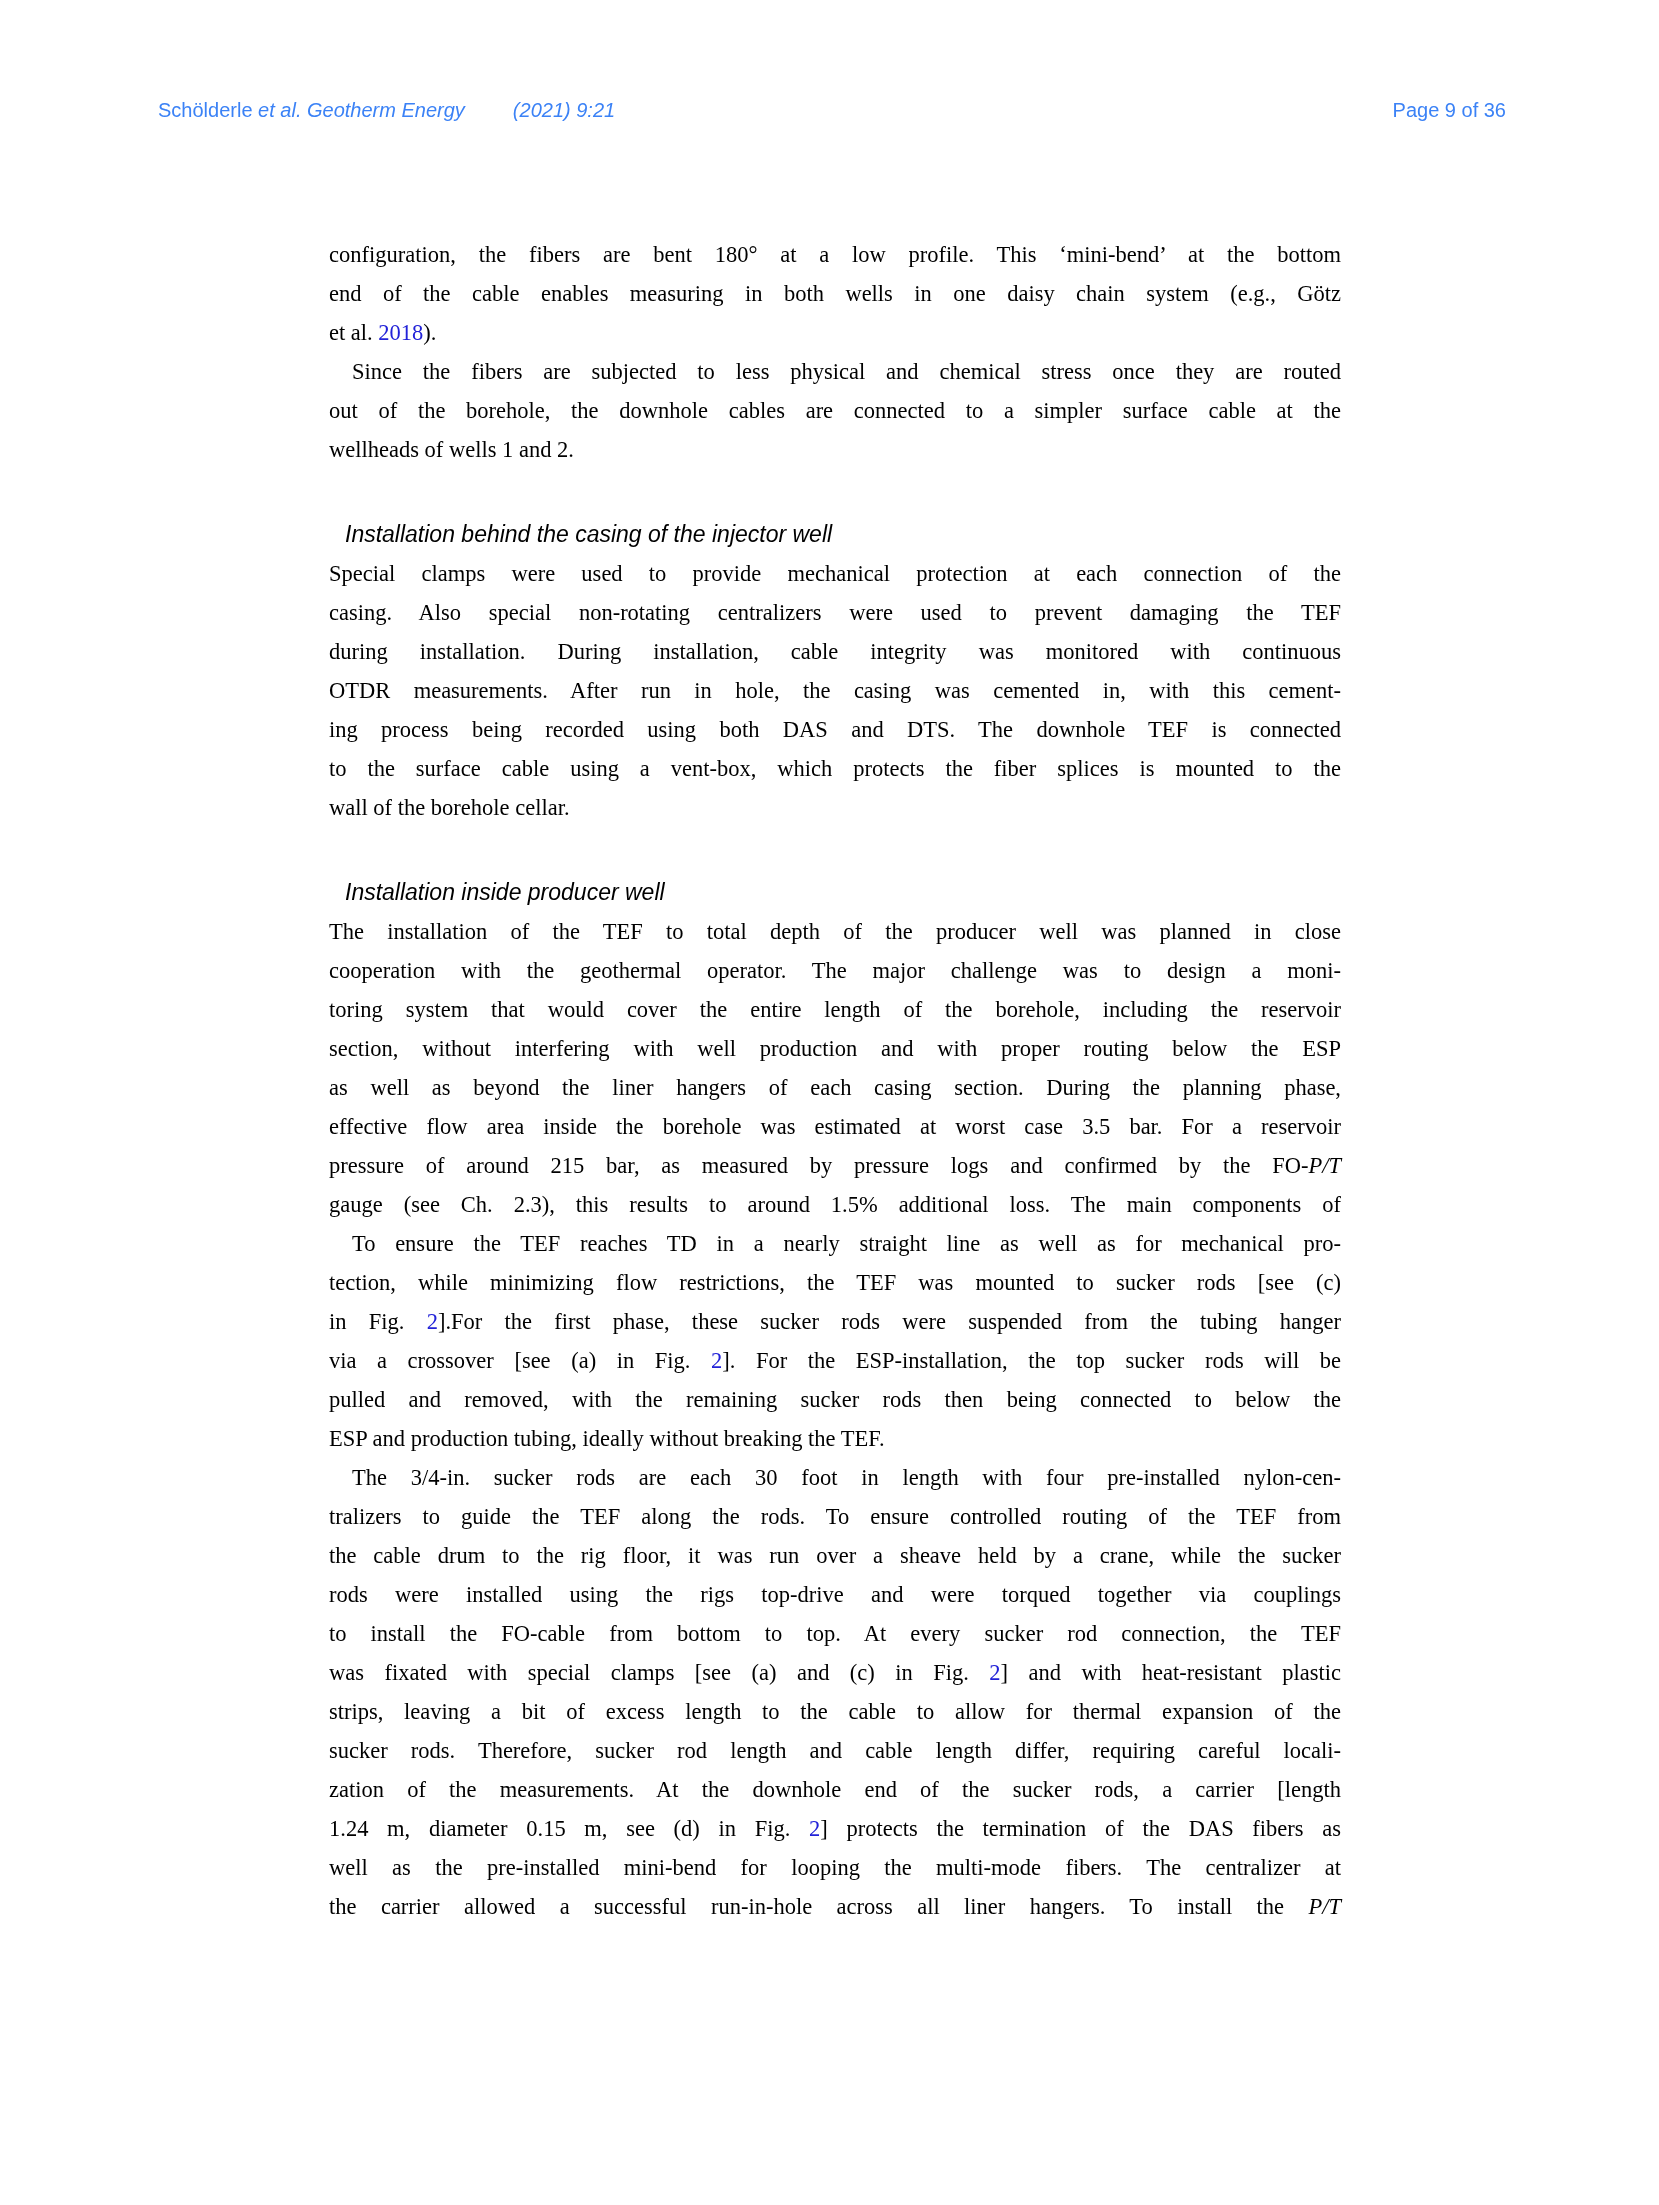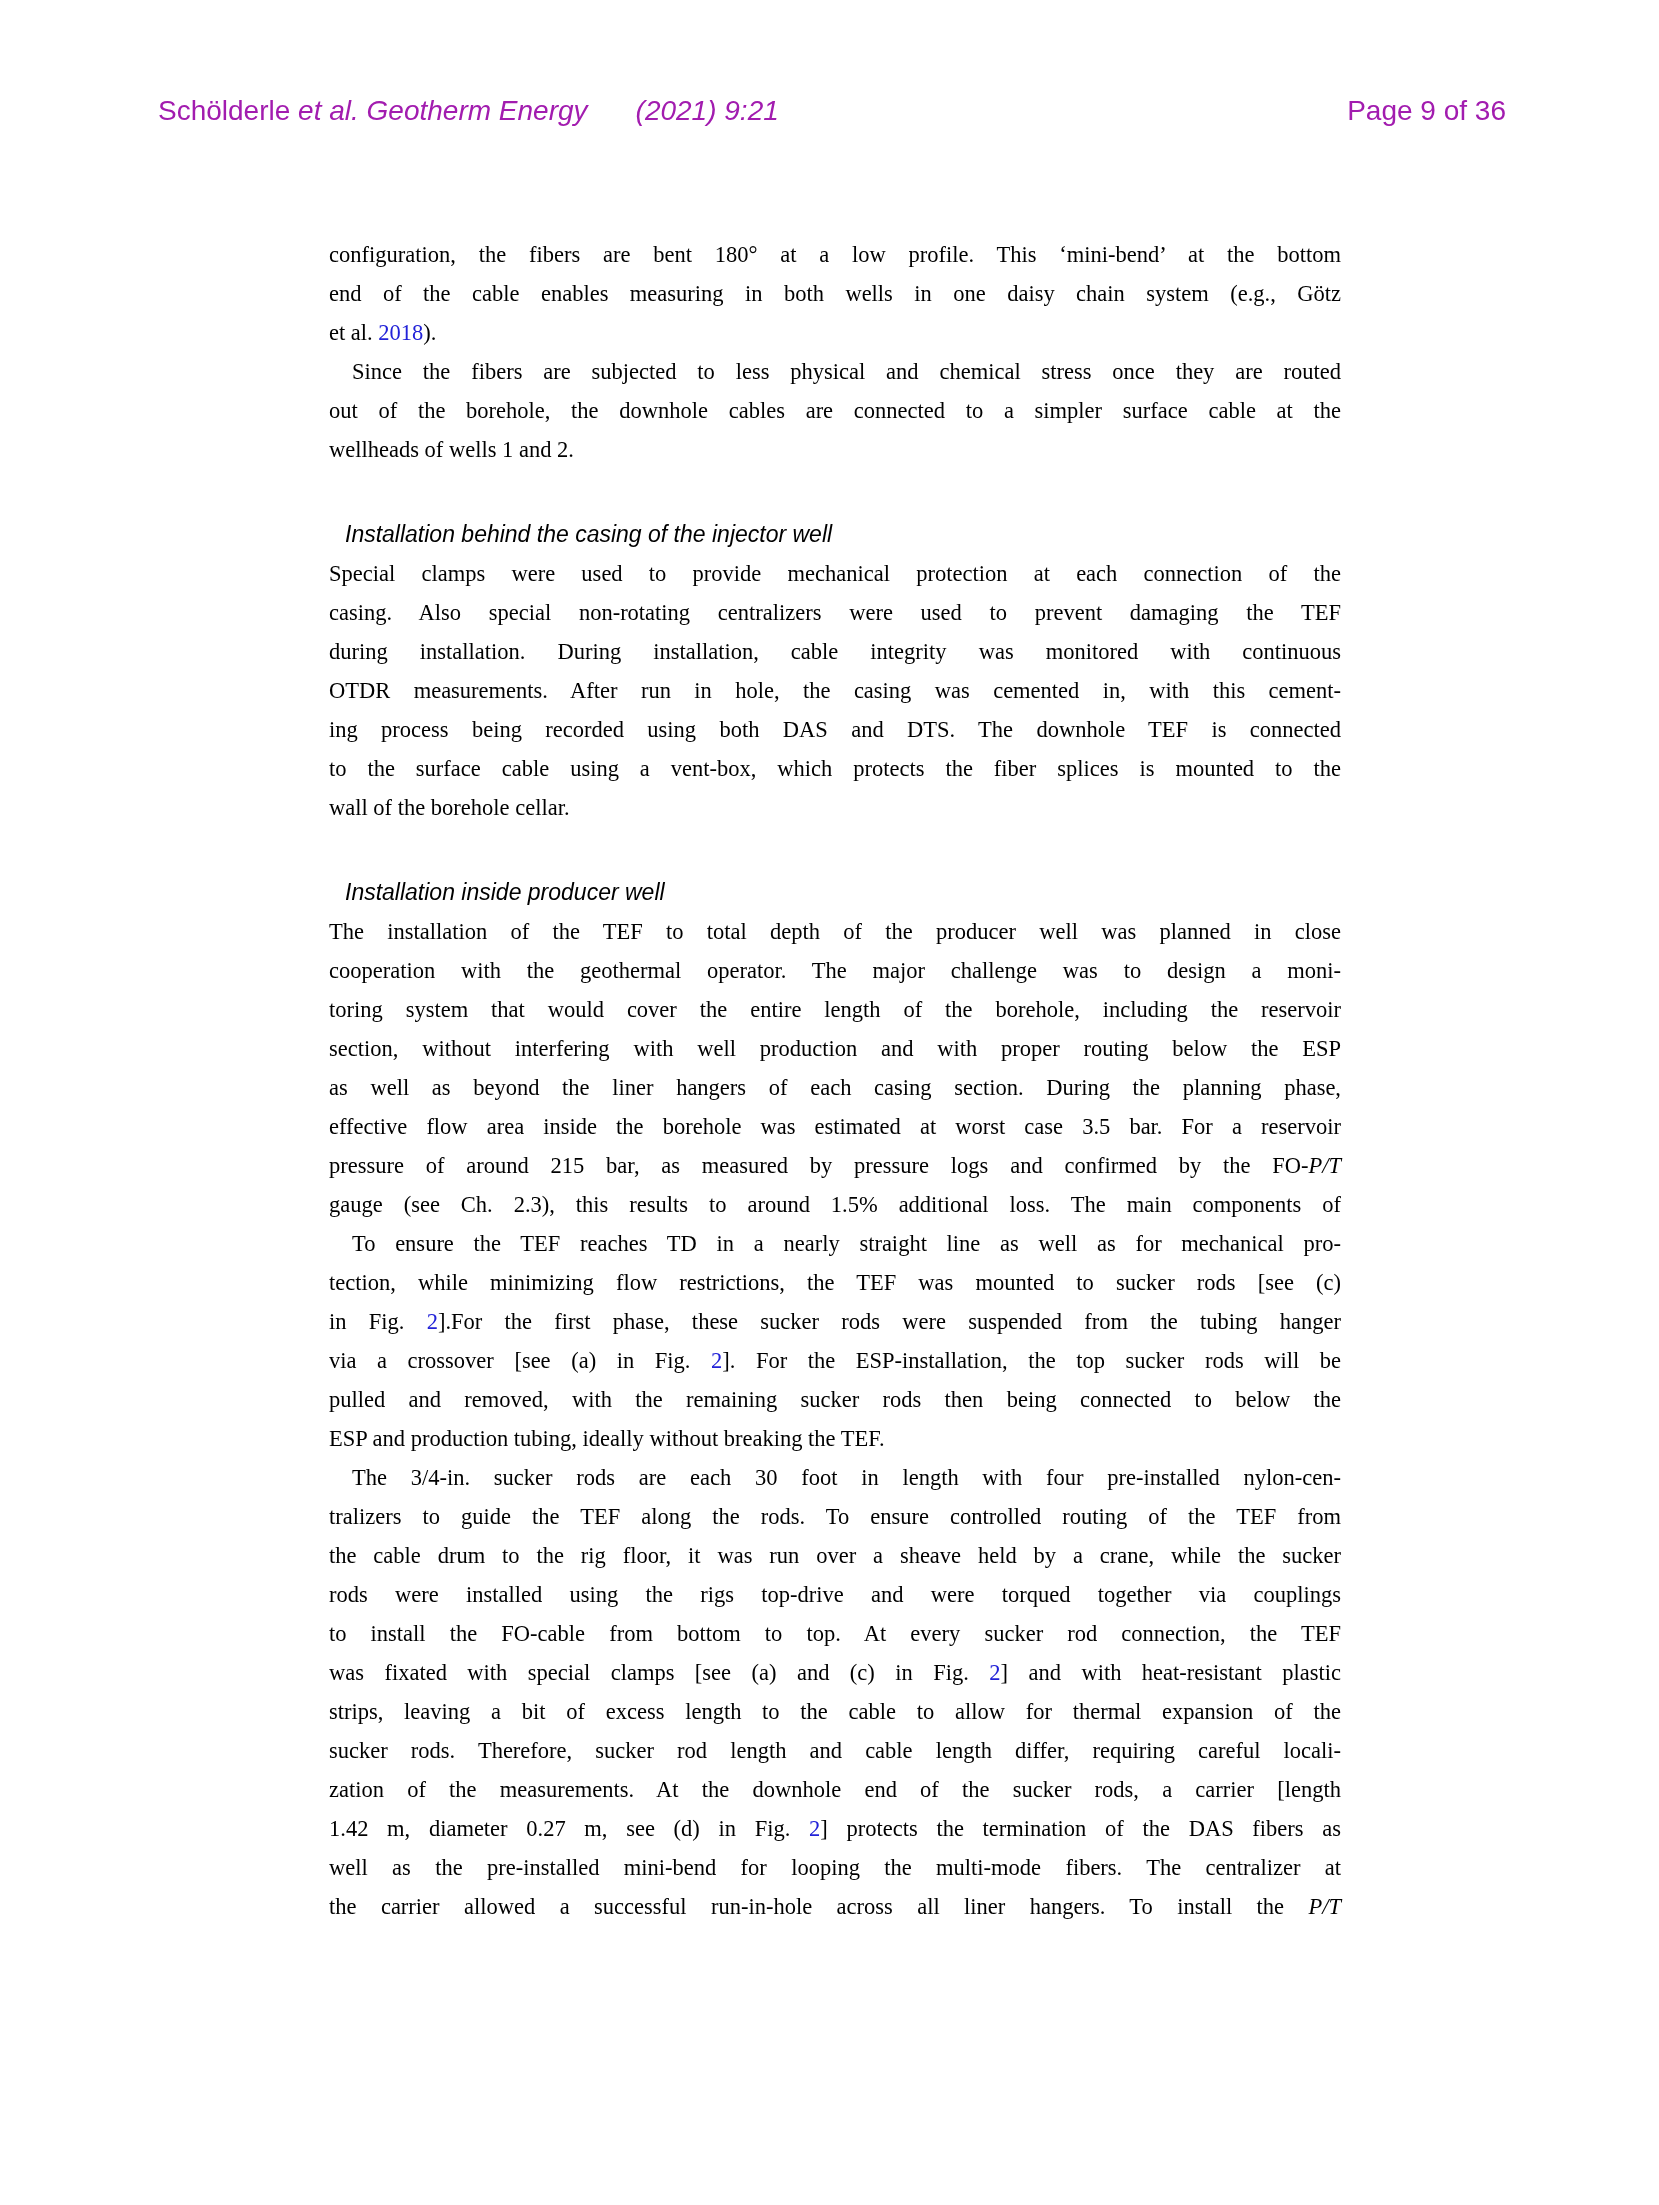--- a/index.html
+++ b/index.html
@@ -1,21 +1,21 @@
 <!DOCTYPE html>
 <html style="--link: #2222d8;font-size:8.4px"><head>
 <meta charset="utf-8">
 <style>
   html,body{margin:0;padding:0;background:#ffffff;}
   .page{position:relative;width:1660px;height:2205px;background:#ffffff;overflow:hidden;
         color:#000;}
   
   .header{position:absolute;top:97px;left:158px;width:1348px;display:flex;
           justify-content:space-between;align-items:flex-start;
-          font-family:"Liberation Sans",sans-serif;font-size:28px;line-height:27px;color:#a21caf;text-align:center;}
+          font-family:"Liberation Sans",sans-serif;font-size:20px;line-height:27px;color:#3b82f6;text-align:center;}
   .header .left{white-space:nowrap;}
   .header .it{font-style:italic;}
   .header .gap{display:inline-block;width:48px;}
   .header .right{white-space:nowrap;}
   
   .article{position:absolute;top:235px;left:329px;width:1012px;
            font-family:"Liberation Serif",serif;font-size:22.5px;color:#000;}
   .ln{height:39px;line-height:39px;text-align:justify;text-align-last:justify;
       white-space:normal;}
   .ln.last{text-align-last:left;}
@@ -69,19 +69,19 @@
       <div class="ln last"><span class="nr">ESP and production tubing, ideally without breaking the TEF.</span></div>
       <div class="ln indent"><span class="nr">The 3/4-in. sucker rods are each 30 foot in length with four pre-installed nylon-cen-</span></div>
       <div class="ln"><span class="nr">tralizers to guide the TEF along the rods. To ensure controlled routing of the TEF from</span></div>
       <div class="ln"><span class="nr">the cable drum to the rig floor, it was run over a sheave held by a crane, while the sucker</span></div>
       <div class="ln"><span class="nr">rods were installed using the rigs top-drive and were torqued together via couplings</span></div>
       <div class="ln"><span class="nr">to install the FO-cable from bottom to top. At every sucker rod connection, the TEF</span></div>
       <div class="ln"><span class="nr">was fixated with special clamps [see (a) and (c) in Fig. </span><span class="lk">2</span><span class="nr">] and with heat-resistant plastic</span></div>
       <div class="ln"><span class="nr">strips, leaving a bit of excess length to the cable to allow for thermal expansion of the</span></div>
       <div class="ln"><span class="nr">sucker rods. Therefore, sucker rod length and cable length differ, requiring careful locali-</span></div>
       <div class="ln"><span class="nr">zation of the measurements. At the downhole end of the sucker rods, a carrier [length</span></div>
-      <div class="ln"><span class="nr">1.42 m, diameter 0.27 m, see (d) in Fig. </span><span class="lk">2</span><span class="nr">] protects the termination of the DAS fibers as</span></div>
+      <div class="ln"><span class="nr">1.24 m, diameter 0.15 m, see (d) in Fig. </span><span class="lk">2</span><span class="nr">] protects the termination of the DAS fibers as</span></div>
       <div class="ln"><span class="nr">well as the pre-installed mini-bend for looping the multi-mode fibers. The centralizer at</span></div>
       <div class="ln"><span class="nr">the carrier allowed a successful run-in-hole across all liner hangers. To install the </span><span class="it">P/T</span></div>
     </div>
 
 </div>
 
 
 </body></html>

